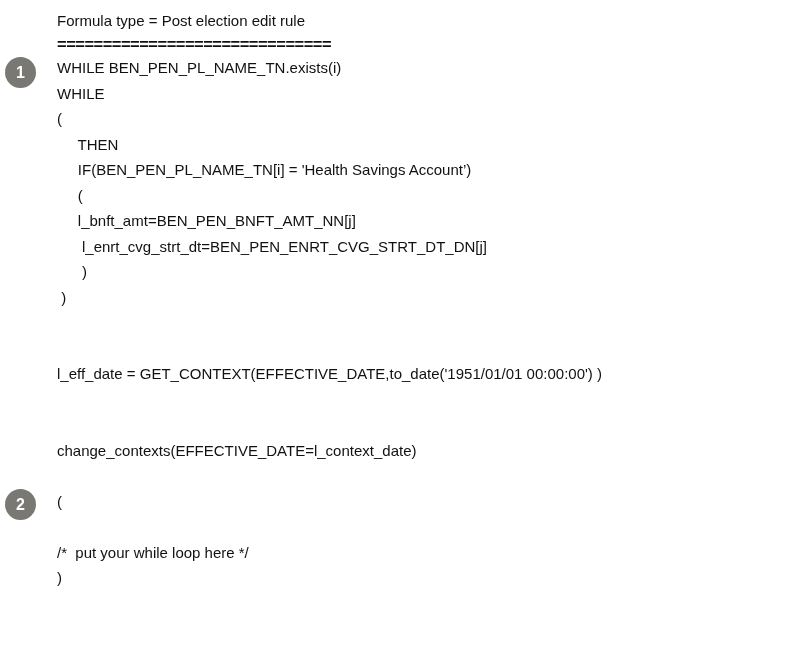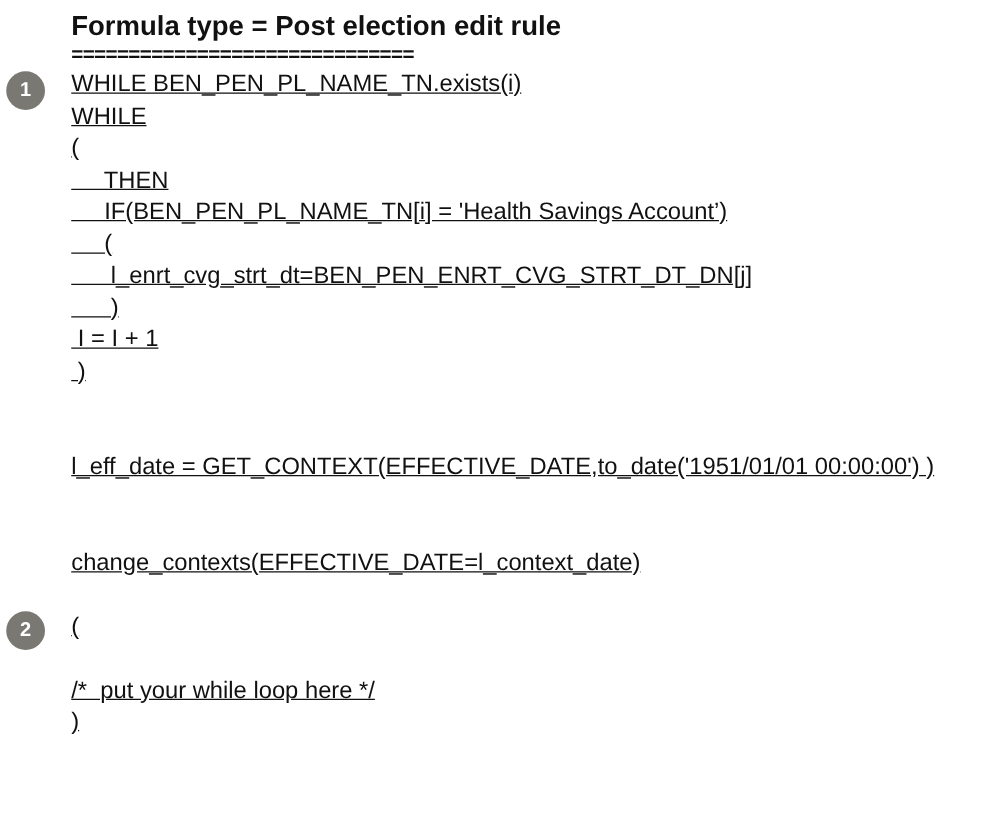--- a/index.html
+++ b/index.html
@@ -20,38 +20,37 @@
     width: 789px;
     height: 657px;
   }
   .content {
     position: absolute;
     left: 57px;
     top: 8px;
     width: 700px;
   }
   .title {
-    font-size: 22px;
-    font-weight: bold;
+    font-size: 15px;
+    font-weight: normal;
     line-height: 25px;
     white-space: pre;
   }
   .rule-line {
     font-size: 16.5px;
     font-weight: bold;
     line-height: 22px;
     letter-spacing: -0.5px;
     white-space: pre;
   }
   .code-line {
-    font-size: 19px;
+    font-size: 15px;
     line-height: 25.5px;
     white-space: pre;
     min-height: 25.5px;
-    text-decoration: underline;
   }
   .blank {
     height: 25.5px;
   }
   .badge {
     position: absolute;
     width: 31px;
     height: 31px;
     border-radius: 50%;
     background: #7a7873;
@@ -76,23 +75,23 @@
 
   <div class="content">
     <div class="title">Formula type = Post election edit rule</div>
     <div class="rule-line">==============================</div>
     <div class="code-line">WHILE BEN_PEN_PL_NAME_TN.exists(i)</div>
     <div class="code-line">WHILE</div>
     <div class="code-line">(</div>
     <div class="code-line">     THEN</div>
     <div class="code-line">     IF(BEN_PEN_PL_NAME_TN[i] = 'Health Savings Account’)</div>
     <div class="code-line">     (</div>
+    <div class="code-line">     l_bnft_amt=BEN_PEN_BNFT_AMT_NN[j]</div>
     <div class="code-line">      l_enrt_cvg_strt_dt=BEN_PEN_ENRT_CVG_STRT_DT_DN[j]</div>
     <div class="code-line">      )</div>
-    <div class="code-line"> I = I + 1</div>
     <div class="code-line"> )</div>
     <div class="code-line blank"></div>
     <div class="code-line blank"></div>
     <div class="code-line">l_eff_date = GET_CONTEXT(EFFECTIVE_DATE,to_date('1951/01/01 00:00:00') )</div>
     <div class="code-line blank"></div>
     <div class="code-line blank"></div>
     <div class="code-line">change_contexts(EFFECTIVE_DATE=l_context_date)</div>
     <div class="code-line blank"></div>
     <div class="code-line">(</div>
     <div class="code-line blank"></div>

